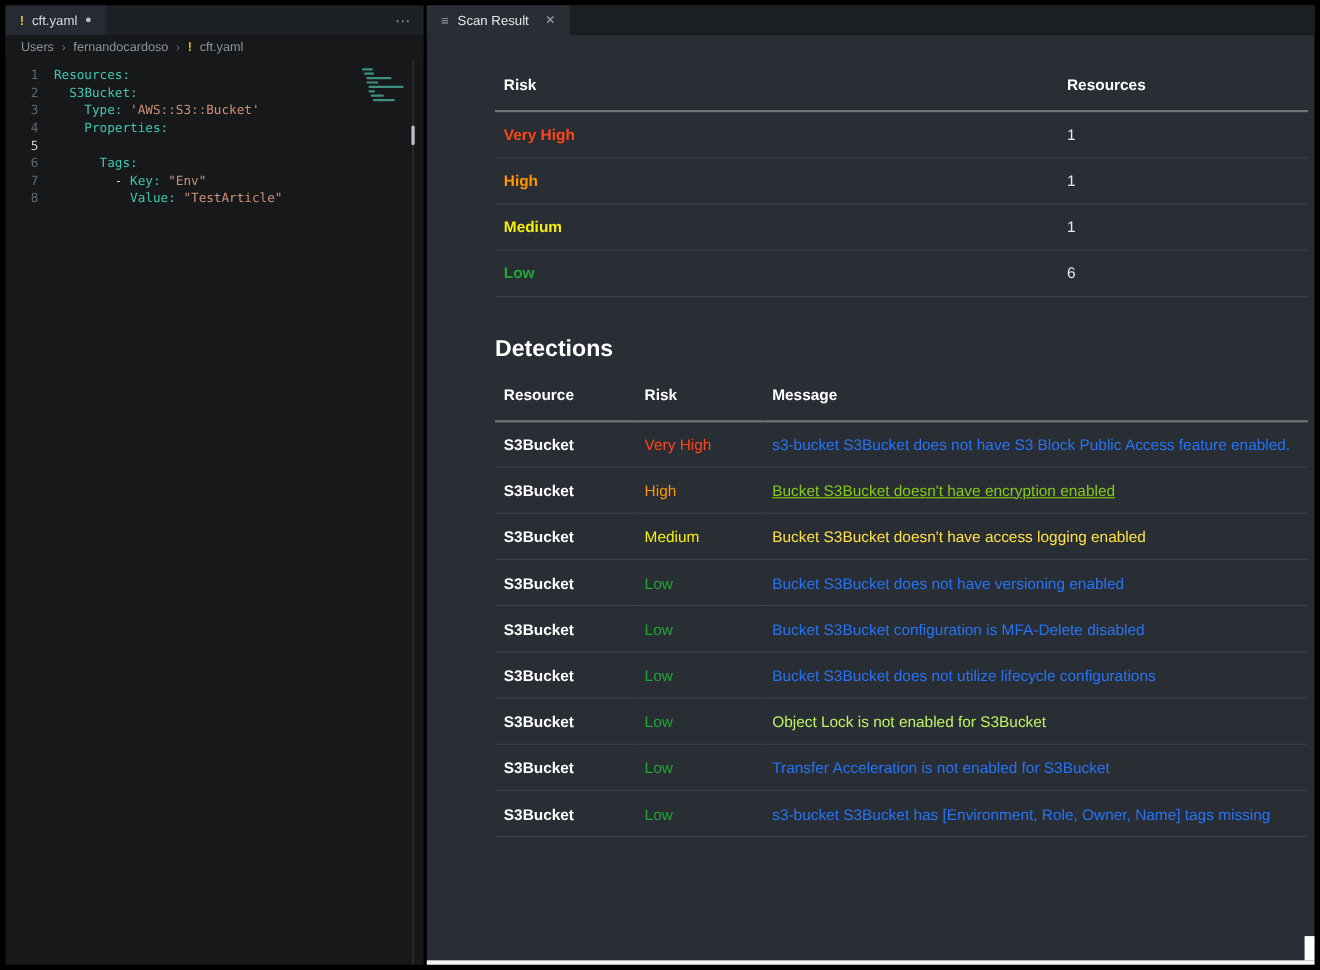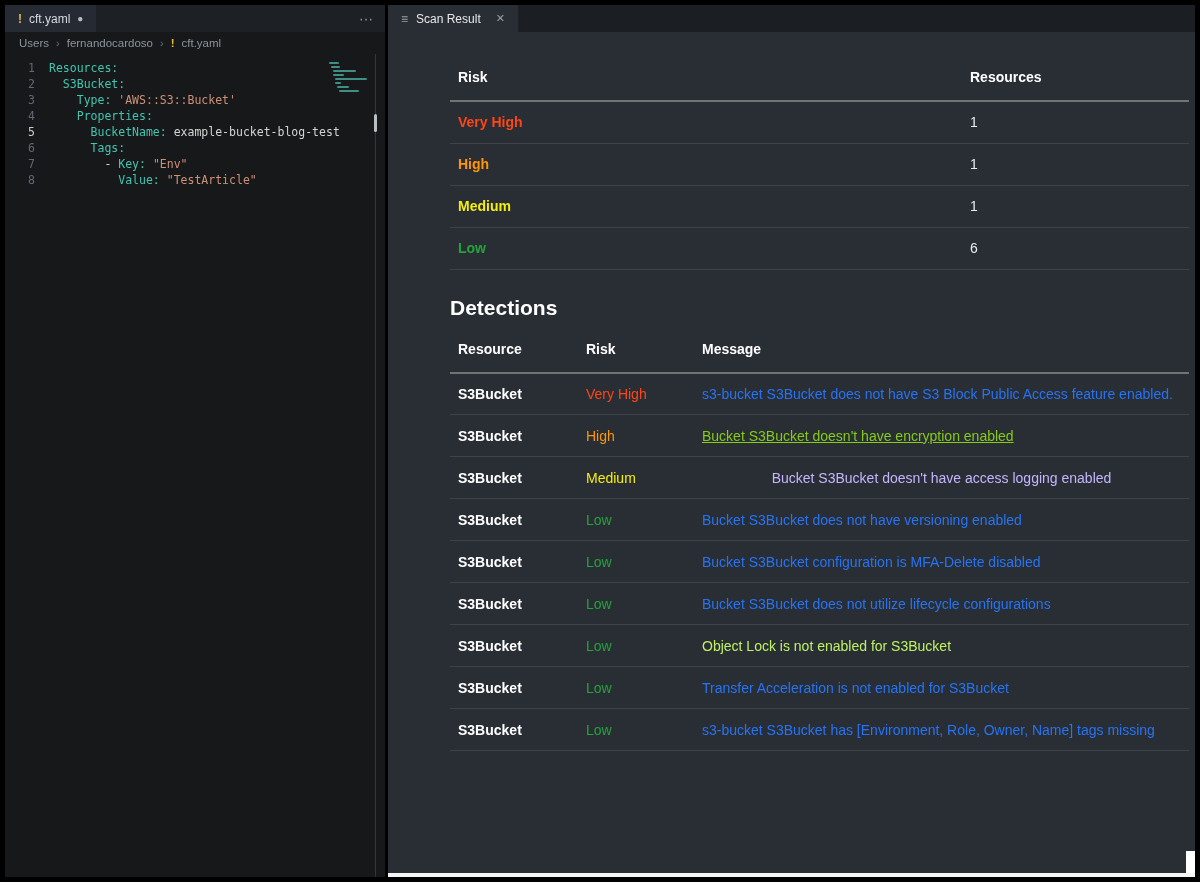--- a/index.html
+++ b/index.html
@@ -38,21 +38,21 @@
   
   .right-pane { flex:1; margin-left:3px; background:#292d34; display:flex; flex-direction:column; position:relative; }
   .tabbar2 { height:27px; flex:none; background:#1b1e23; display:flex; align-items:stretch; }
   .tab2 { background:#292d34; padding:0 13px; display:flex; align-items:center; gap:8px; color:#e6e8eb; font-size:12px; cursor:pointer; }
   .tab2 .ticon { color:#9aa0a8; font-size:12px; }
   .tab2 .close { color:#9aa0a8; margin-left:7px; font-size:11px; cursor:pointer; }
 
   .report { flex:1; overflow:hidden; padding:16px 6px 0 62px; color:#e8eaed; }
   .report h1 { font-size:27px; font-weight:700; color:#ffffff; margin:12px 0 0 0; }
   .report h2 { font-size:21px; font-weight:700; color:#ffffff; margin:30px 0 4px 0; }
-  .report h2.detections { margin-top:26px; }
+  .report h2.detections { margin-top:36px; }
 
   table { width:100%; border-collapse:collapse; font-size:14px; margin-top:6px; }
   th { text-align:left; color:#ffffff; font-weight:700; padding:15px 8px; border-bottom:2px solid #737373; }
   td { padding:0 8px; height:42px; border-bottom:1px solid #3e434a; }
   .risk-b { font-weight:700; }
   .findings { color:#e8eaed; }
   .resource { color:#ffffff; font-weight:700; }
   .msg { cursor:pointer; }
 
   .bottom-strip { position:absolute; left:0; right:0; bottom:0; height:4px; background:#f5f5f5; }
@@ -93,21 +93,20 @@
           <div class="code-line">
             <span class="gutter">3</span>
             <span class="line-text"><span class="tk-p">    </span><span class="tk-k">Type:</span><span class="tk-p"> </span><span class="tk-s">'AWS::S3::Bucket'</span></span>
           </div>
           <div class="code-line">
             <span class="gutter">4</span>
             <span class="line-text"><span class="tk-p">    </span><span class="tk-k">Properties:</span></span>
           </div>
           <div class="code-line active">
             <span class="gutter">5</span>
-            <span class="line-text"><span class="tk-p">      </span><span class="tk-k">BucketName:</span><span class="tk-p"> example-bucket-blog-test</span></span>
           </div>
           <div class="code-line">
             <span class="gutter">6</span>
             <span class="line-text"><span class="tk-p">      </span><span class="tk-k">Tags:</span></span>
           </div>
           <div class="code-line">
             <span class="gutter">7</span>
             <span class="line-text"><span class="tk-p">        - </span><span class="tk-k">Key:</span><span class="tk-p"> </span><span class="tk-s">"Env"</span></span>
           </div>
           <div class="code-line">
@@ -193,21 +192,21 @@
               <td class="msg" style="color: rgb(38, 116, 245);">s3-bucket S3Bucket does not have S3 Block Public Access feature enabled.</td>
             </tr>
             <tr>
               <td class="resource">S3Bucket</td>
               <td style="color: rgb(255, 150, 5);">High</td>
               <td class="msg" style="color: #84cc16; text-decoration: underline;">Bucket S3Bucket doesn't have encryption enabled</td>
             </tr>
             <tr>
               <td class="resource">S3Bucket</td>
               <td style="color: rgb(244, 239, 12);">Medium</td>
-              <td class="msg" style="color: #c4b5fd; text-align: center;">Bucket S3Bucket doesn't have access logging enabled</td>
+              <td class="msg" style="color: #fde047;">Bucket S3Bucket doesn't have access logging enabled</td>
             </tr>
             <tr>
               <td class="resource">S3Bucket</td>
               <td style="color: rgb(35, 164, 58);">Low</td>
               <td class="msg" style="color: rgb(38, 116, 245);">Bucket S3Bucket does not have versioning enabled</td>
             </tr>
             <tr>
               <td class="resource">S3Bucket</td>
               <td style="color: rgb(35, 164, 58);">Low</td>
               <td class="msg" style="color: rgb(38, 116, 245);">Bucket S3Bucket configuration is MFA-Delete disabled</td>

